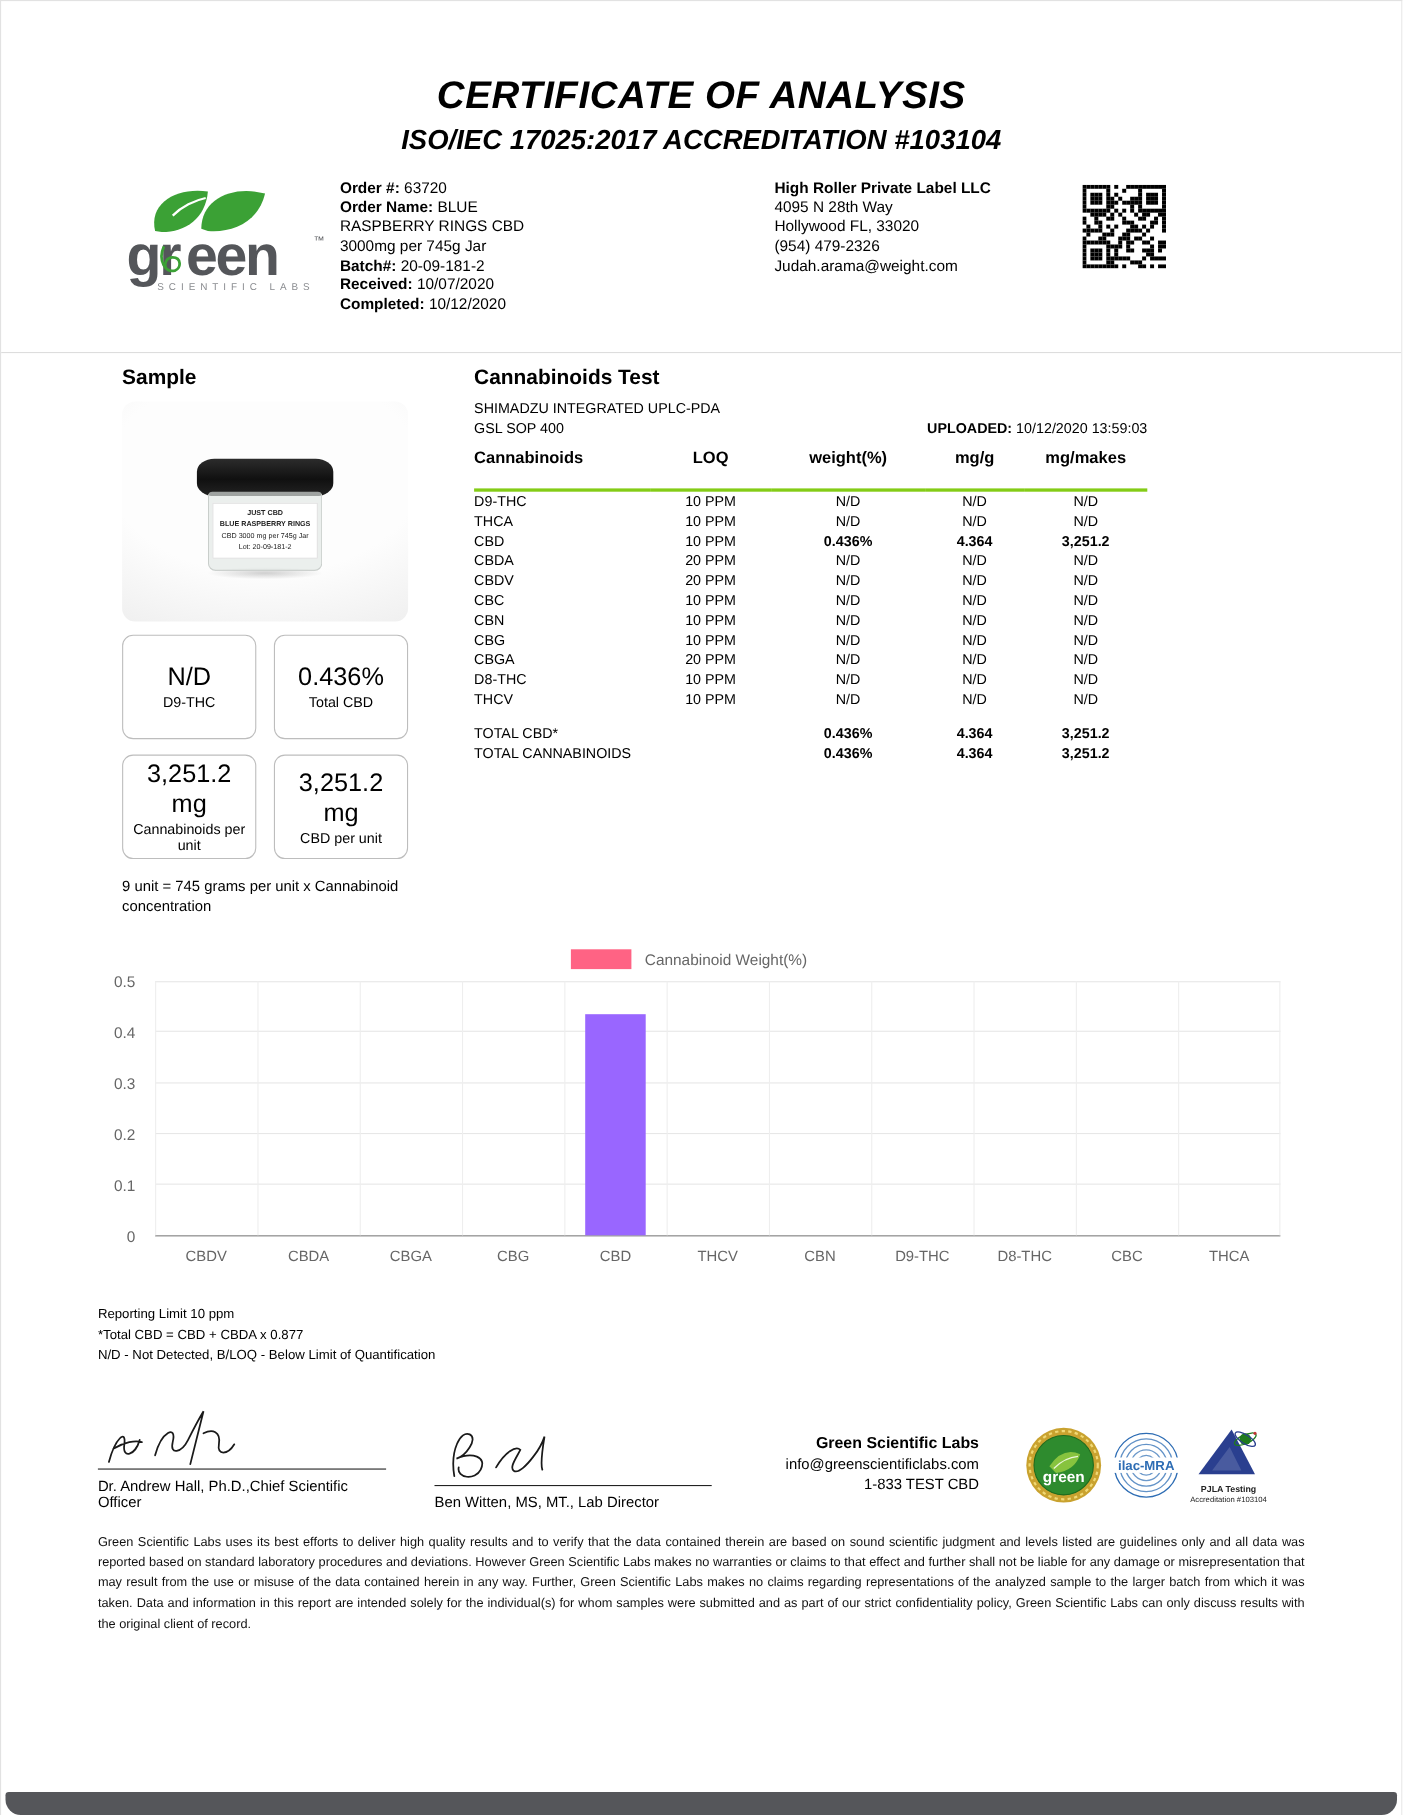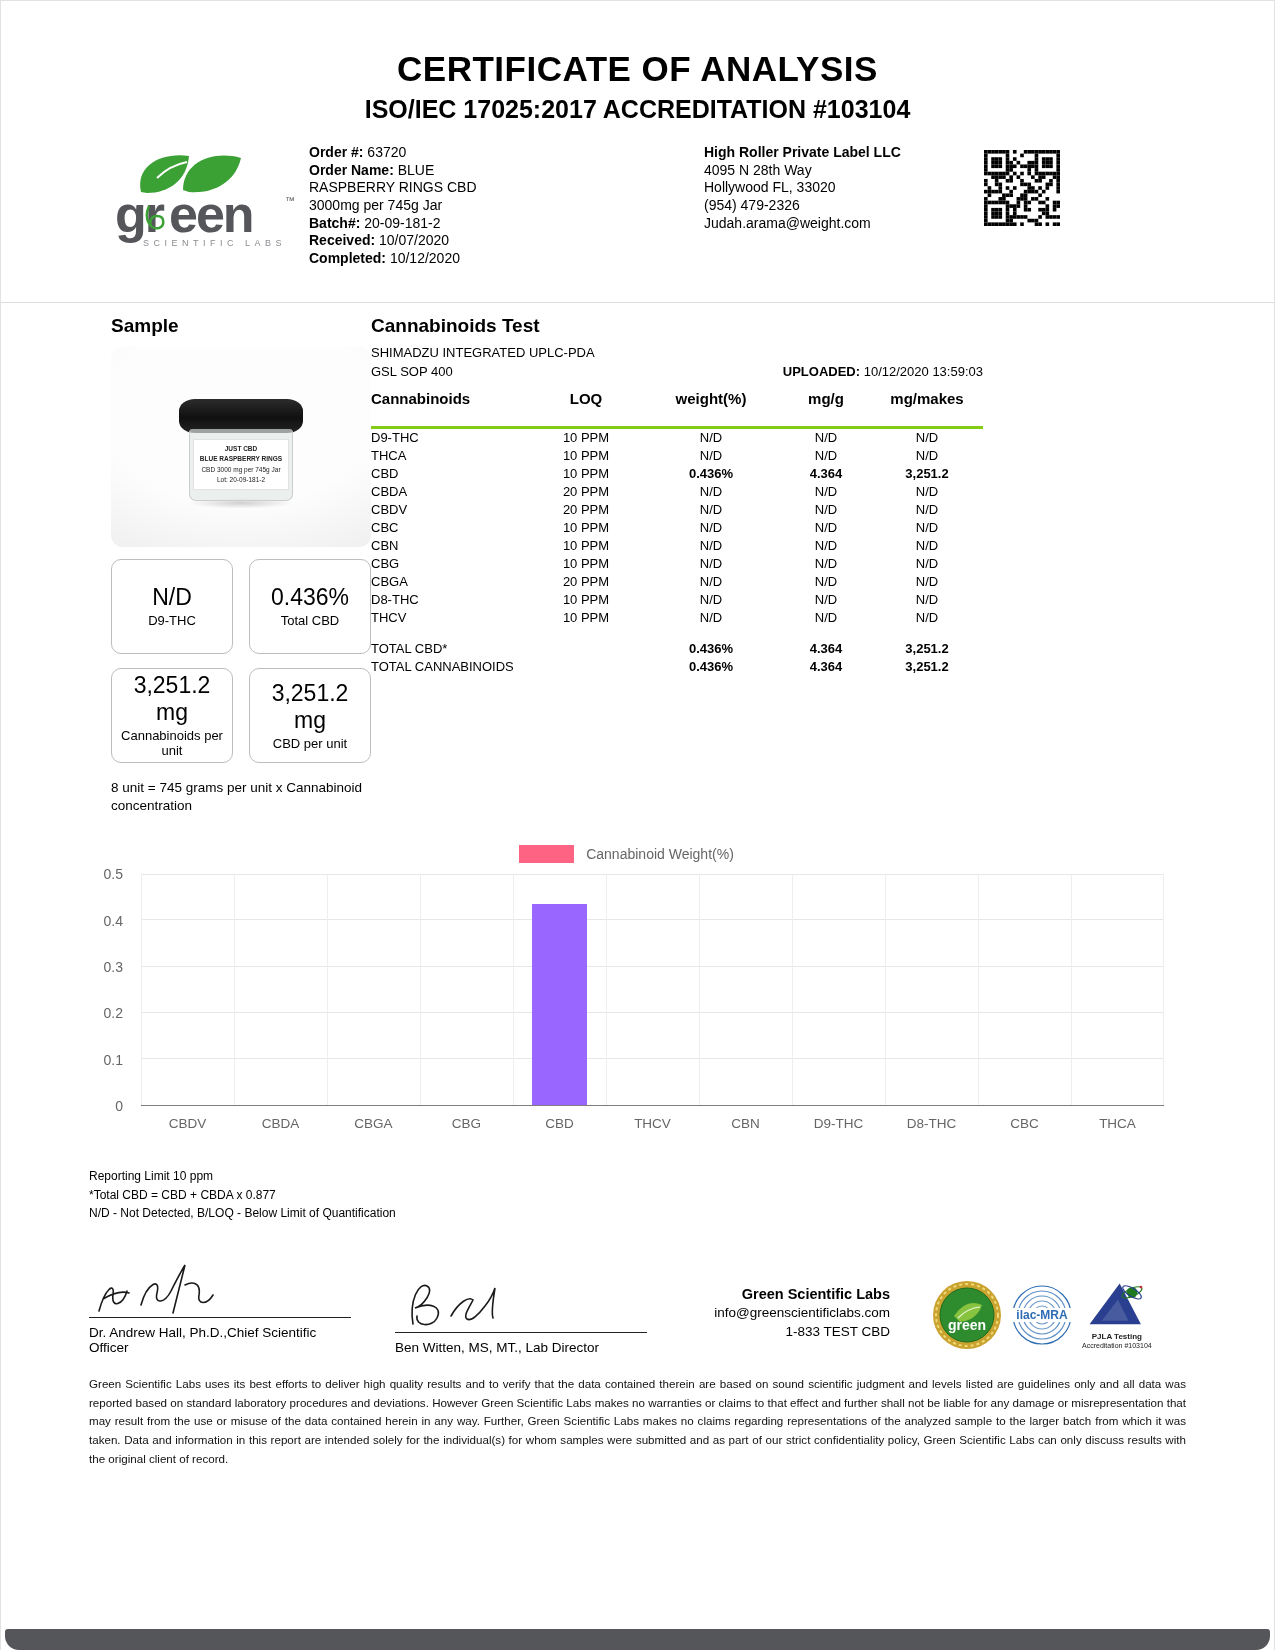--- a/index.html
+++ b/index.html
@@ -2,38 +2,38 @@
 <html><head>
 <meta charset="utf-8">
 <style>
   * { margin:0; padding:0; box-sizing:border-box; }
   html,body { background:#fff; }
   body { font-family:"Liberation Sans","DejaVu Sans",sans-serif; color:#000; }
   .page { position:relative; width:1275px; height:1650px; margin:0 auto; background:#fff;
           border-left:1px solid #e2e2e2; border-right:1px solid #e2e2e2; border-top:1px solid #e2e2e2; overflow:hidden; }
 
   
-  .doc-header { text-align:center; padding-top:48px; }
+  .doc-header { text-align:center; padding-top:66px;font-style:italic; }
   .doc-header h1 { font-size:35px; letter-spacing:.5px; }
   .doc-header h2 { font-size:25px; margin-top:6px; }
 
   
   .info-row { position:relative; height:150px; margin-top:18px; }
   .logo-box { position:absolute; left:112px; top:4px; width:195px; }
   .order-info { position:absolute; left:308px; top:2px; width:200px; font-size:14px; line-height:1.26; }
   .client-info { position:absolute; left:703px; top:2px; width:280px; font-size:14px; line-height:1.26; }
   .client-info .b { font-weight:bold; }
   .qr-box { position:absolute; left:983px; top:8px; width:76px; height:76px; }
 
   .divider { border:none; border-top:1px solid #ddd; margin-top:10px; }
 
   
   .body-cols { display:flex; padding:0 0 0 110px; }
   .left-col { width:260px; flex:none; }
-  .right-col { width:612px; flex:none; }
+  .right-col { width:612px; flex:none; margin-left:60px; }
   .sec-h { font-size:19px; font-weight:bold; margin-top:12px; }
 
   .photo { margin-top:10px; width:260px; height:200px; border-radius:12px; position:relative;
            background:radial-gradient(130% 110% at 50% 32%, #fdfdfd 42%, #efefef 74%, #dcdcdc 100%); overflow:hidden; }
   .jar { position:absolute; left:50%; top:52px; transform:translateX(-50%); width:124px; text-align:center; }
   .jar-shadow { position:absolute; left:50%; top:148px; transform:translateX(-50%); width:150px; height:16px;
                 background:radial-gradient(50% 50% at 50% 50%, rgba(0,0,0,.18), rgba(0,0,0,0) 70%); }
   .lid { width:124px; height:34px; margin:0 auto; background:linear-gradient(#2c2c2c,#101010 55%,#232323); border-radius:16px/12px; }
   .jar-body { width:104px; height:72px; margin:-4px auto 0; background:rgba(226,232,229,.65); border:1px solid #c9cecb;
               border-top:none; border-radius:4px 4px 7px 7px; display:flex; align-items:center; justify-content:center; }
@@ -415,21 +415,21 @@
         <div class="card">
           <div class="v">3,251.2 mg</div>
           <div class="l">Cannabinoids per unit</div>
         </div>
         <div class="card">
           <div class="v">3,251.2 mg</div>
           <div class="l">CBD per unit</div>
         </div>
       </div>
 
-      <p class="unit-note">8 unit = 745 grams per unit x Cannabinoid concentration</p>
+      <p class="unit-note">9 unit = 745 grams per unit x Cannabinoid concentration</p>
     </div>
 
     <div class="right-col">
       <h3 class="sec-h">Cannabinoids Test</h3>
       <p class="method">SHIMADZU INTEGRATED UPLC-PDA</p>
       <div class="sop-row">
         <span>GSL SOP 400</span>
         <span>
           <b>UPLOADED:</b>
           <span>10/12/2020 13:59:03</span>

